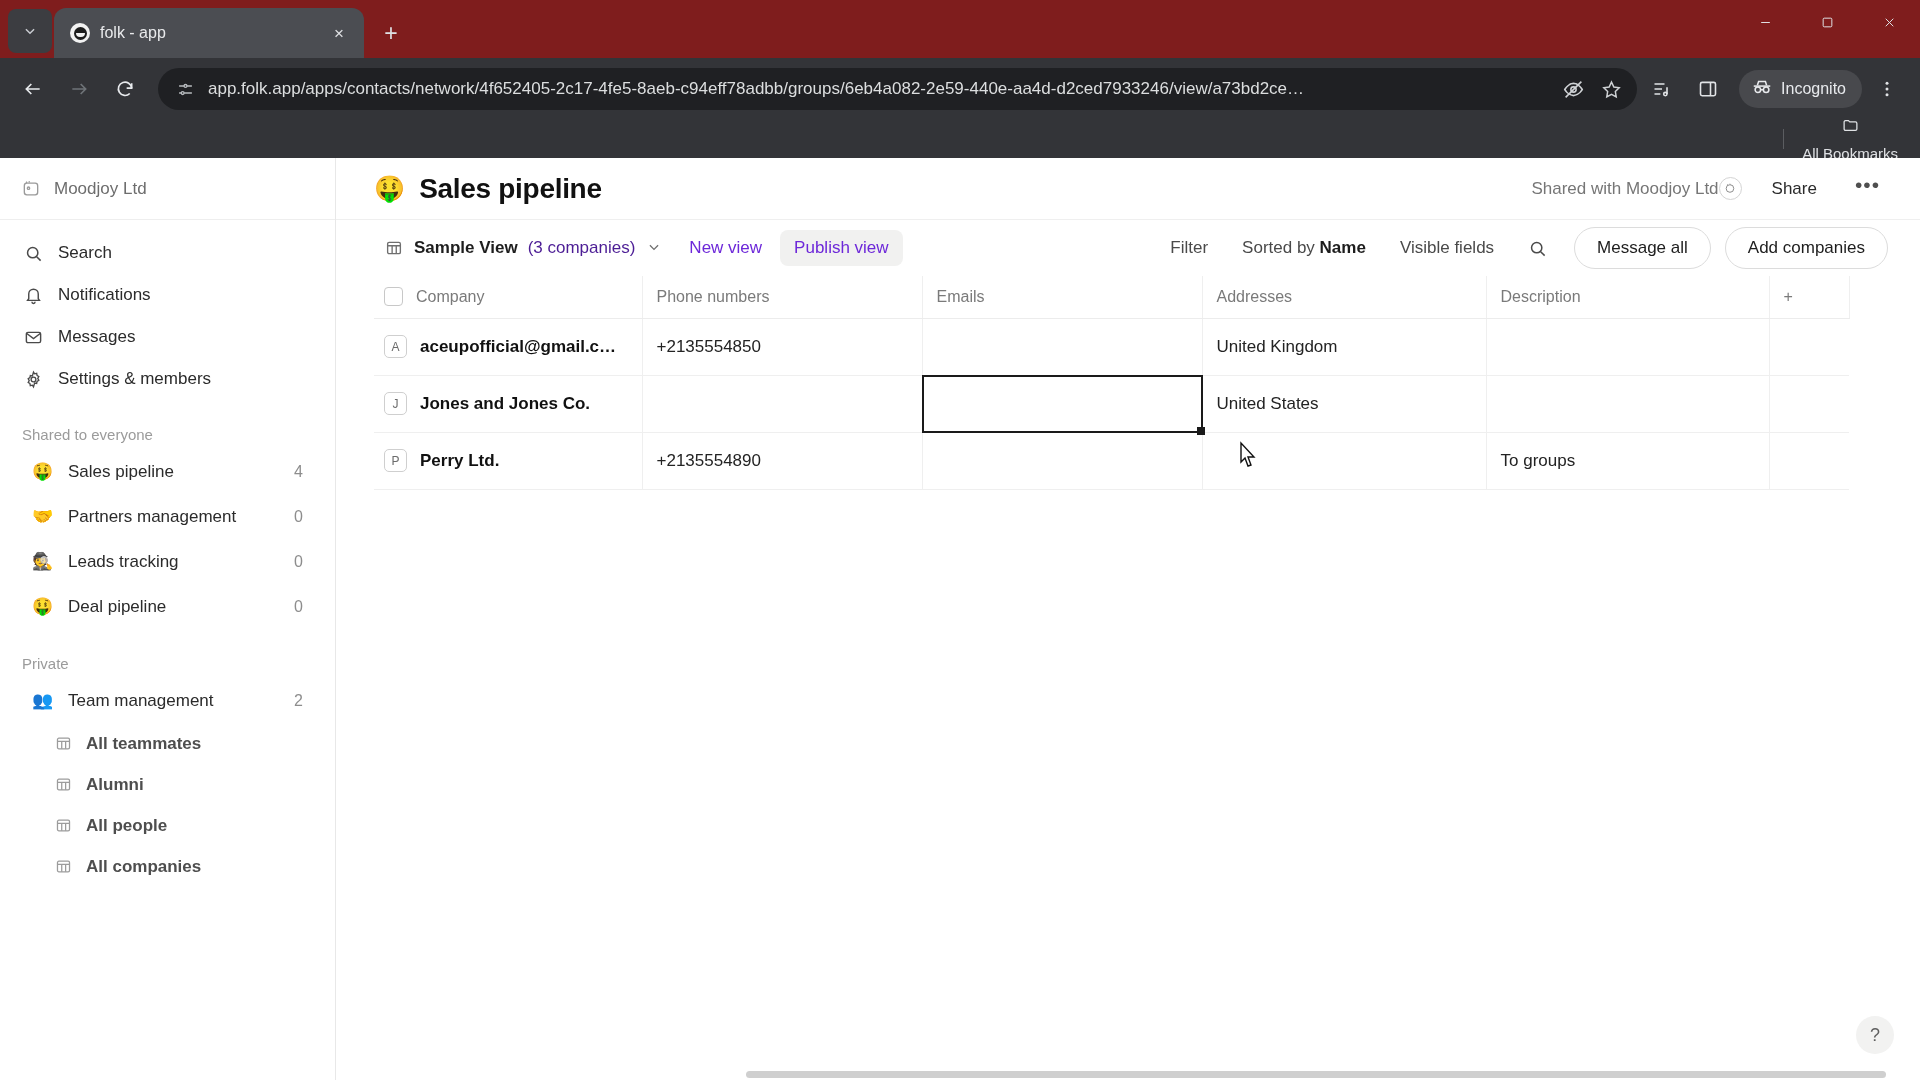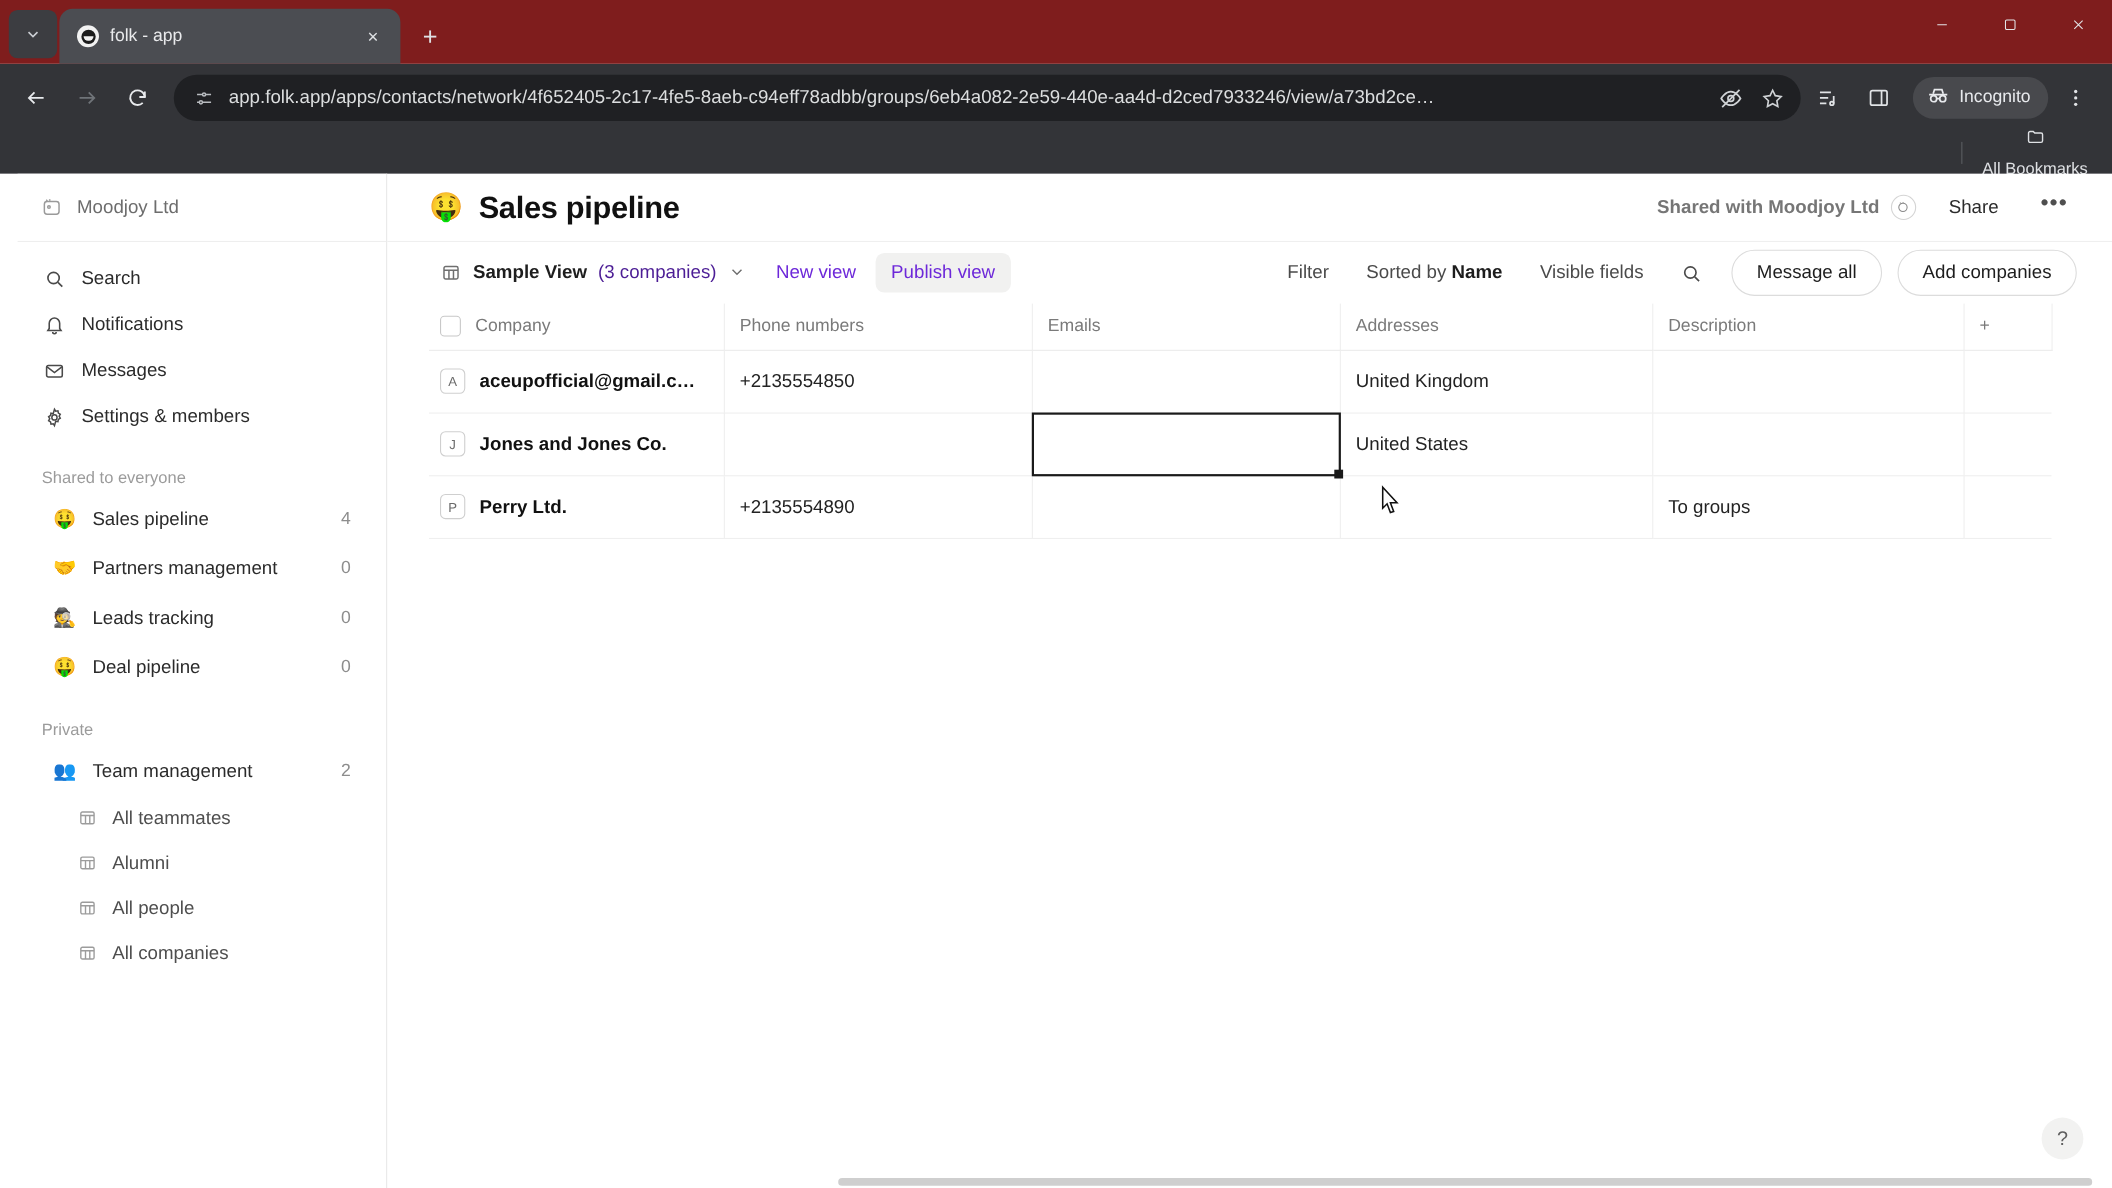--- a/index.html
+++ b/index.html
@@ -160,21 +160,20 @@
   .bm-item svg { width: 17px; height: 17px; }
 
   
   .app { flex: 1 1 auto; display: flex; min-height: 0; background: #fff; }
 
   .sidebar {
     width: 336px; flex: none;
     border-right: 1px solid #e8e8e8;
     display: flex; flex-direction: column;
     background: #fff;
-    margin-left: 16px;
   }
   .ws-row {
     height: 62px; display: flex; align-items: center;
     gap: 12px; padding: 0 20px;
     border-bottom: 1px solid #eeeeee;
   }
   .ws-logo {
     width: 22px; height: 22px; flex: none;
     display: flex; align-items: center; justify-content: center;
     color: #9a9a9a;
@@ -203,40 +202,40 @@
     margin: 0 10px;
   }
   .grp-emoji { width: 22px; flex: none; font-size: 17px; line-height: 1;
                display: flex; align-items: center; justify-content: center; }
   .grp-name { flex: 1 1 auto; white-space: nowrap; overflow: hidden; text-overflow: ellipsis; }
   .grp-count { color: #8d8d8d; font-size: 16px; flex: none; }
 
   .sub-item {
     height: 41px; display: flex; align-items: center;
     gap: 13px; padding: 0 22px 0 44px; border-radius: 8px;
-    color: #4e4e4e; font-size: 17px; margin: 0 10px;
+    color: #4e4e4e; font-size: 17px; margin: 0 10px; font-weight: bold;
   }
   .sub-item .ico { width: 19px; height: 19px; flex: none; color: #9c9c9c;
                    display: flex; align-items: center; justify-content: center; }
   .sub-item .ico svg { width: 17px; height: 17px; }
 
   
   .main { flex: 1 1 auto; display: flex; flex-direction: column; min-width: 0; position: relative; }
 
   .page-head {
     height: 62px; flex: none;
     display: flex; align-items: center;
     padding: 0 32px 0 38px;
     border-bottom: 1px solid #efefef;
   }
   .page-title { display: flex; align-items: center; gap: 14px; }
   .page-emoji { font-size: 25px; line-height: 1; }
   .page-title h1 { font-size: 28px; font-weight: 600; color: #111; letter-spacing: -0.3px; }
   .head-right { margin-left: auto; display: flex; align-items: center; gap: 22px; }
-  .shared-with { display: flex; align-items: center; gap: 10px; color: #767676; font-size: 17px; font-weight: bold; }
+  .shared-with { display: flex; align-items: center; color: #767676; font-size: 17px; }
   .shared-avatar {
     width: 23px; height: 23px; border-radius: 50%;
     border: 1px solid #d4d4d4; background: #fff;
     display: flex; align-items: center; justify-content: center;
     font-size: 11px; color: #8a8a8a;
   }
   .share-btn { color: #2b2b2b; font-size: 17px; padding: 6px 8px; border-radius: 7px; }
   .more-btn { color: #4f4f4f; font-size: 21px; letter-spacing: 1px;
               padding: 2px 8px 8px 8px; border-radius: 7px; line-height: .6; }
 

